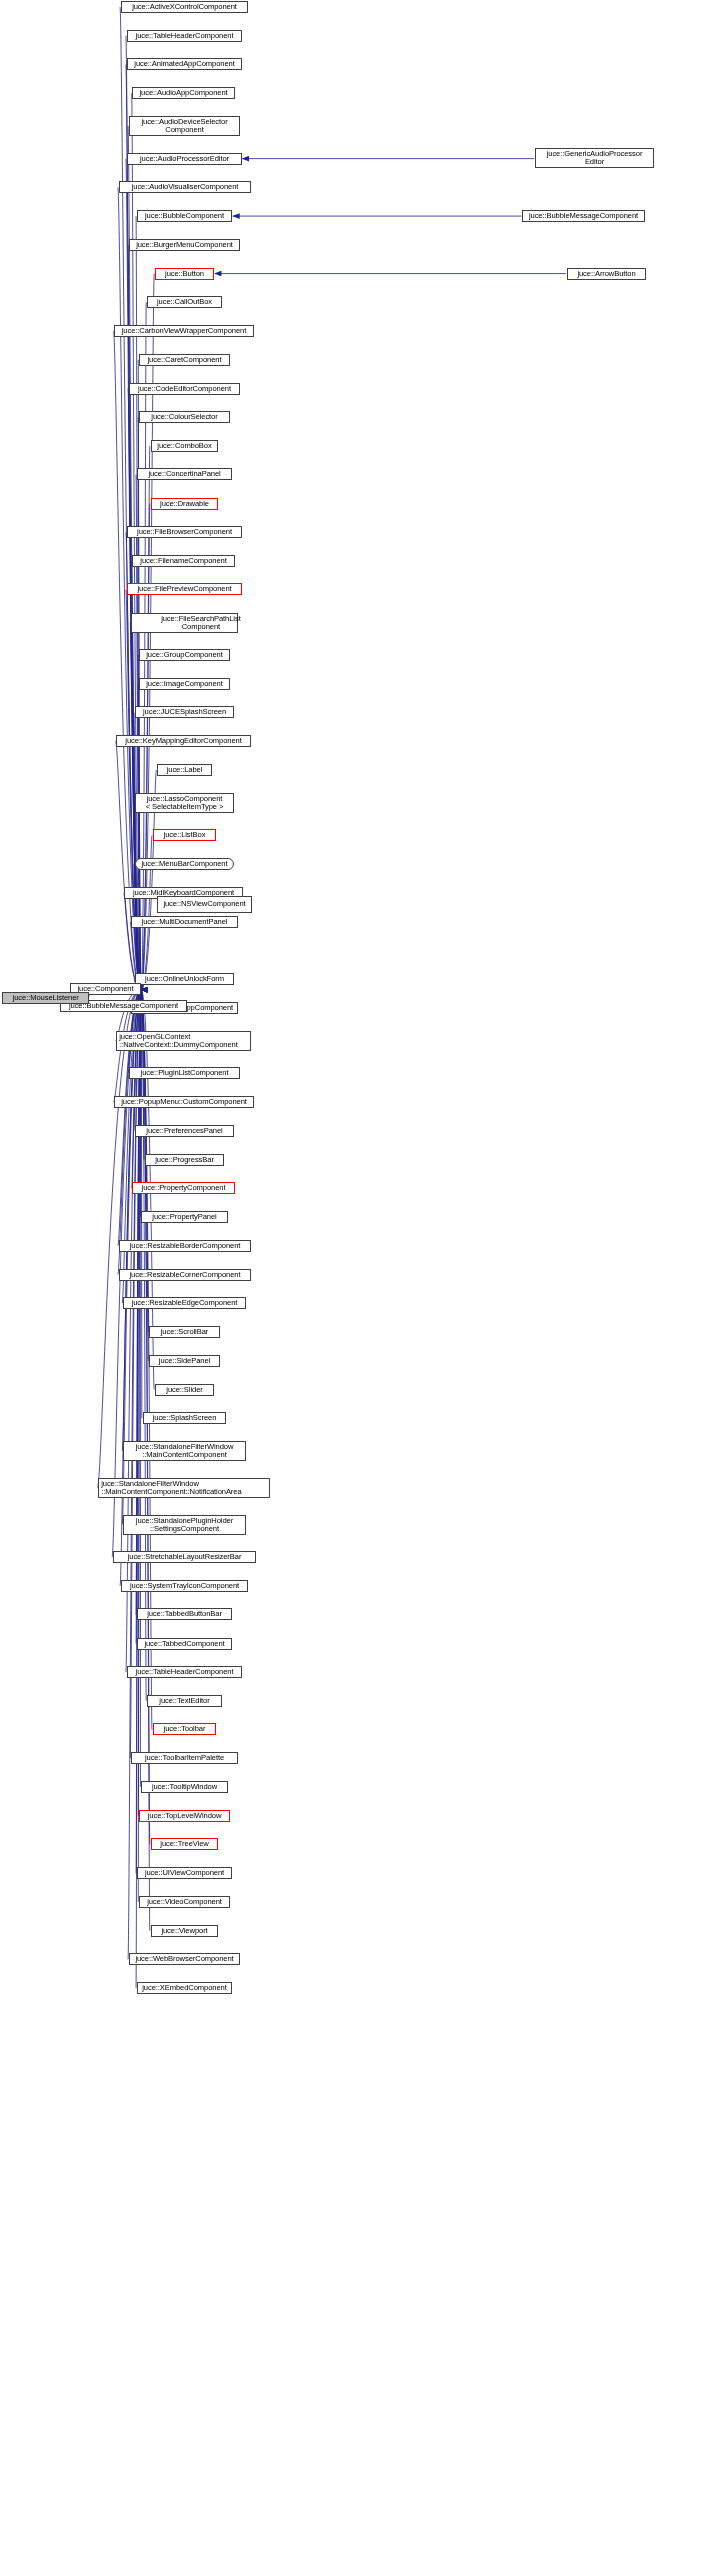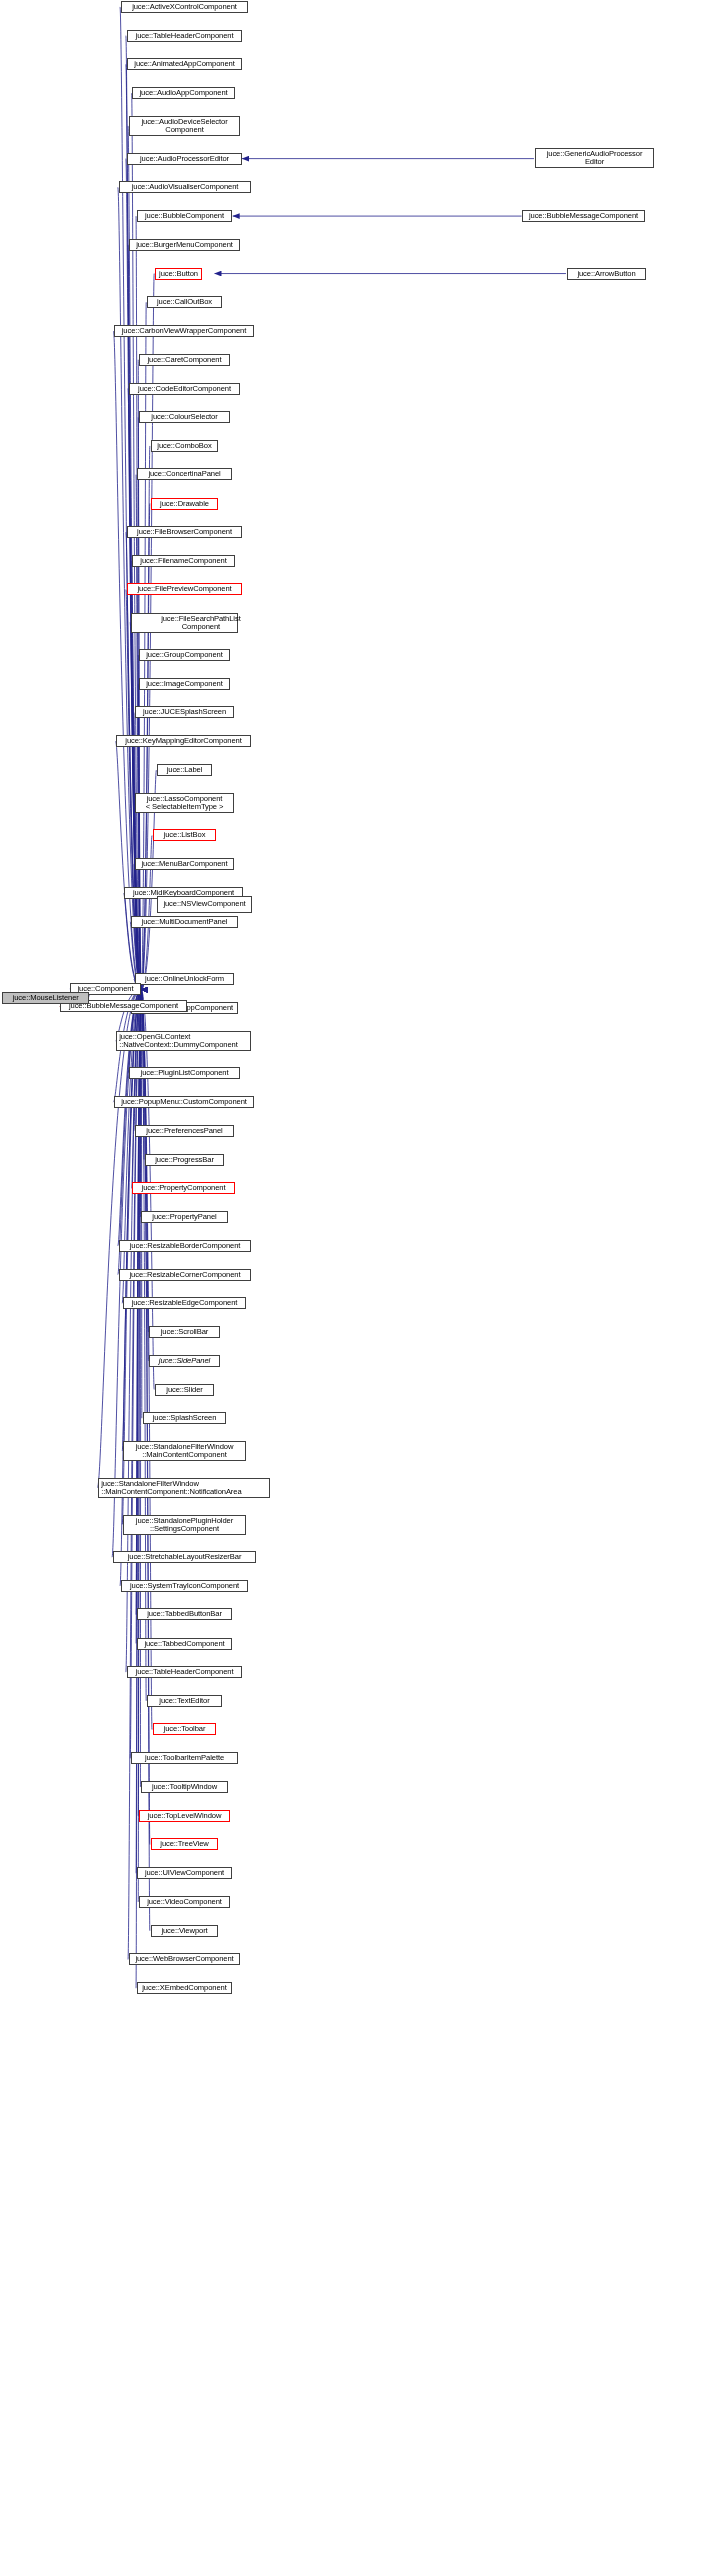--- a/index.html
+++ b/index.html
@@ -140,58 +140,58 @@
   <div id="nodes">
       <div class="node" style="left: 121px; top: 0.7px; width: 127px; height: 12.4px;"><span class="ln">juce::ActiveXControlComponent</span></div>
       <div class="node" style="left: 127px; top: 30px; width: 115px; height: 12.4px;"><span class="ln">juce::TableHeaderComponent</span></div>
       <div class="node" style="left: 127px; top: 58px; width: 115px; height: 12.4px;"><span class="ln">juce::AnimatedAppComponent</span></div>
       <div class="node" style="left: 132px; top: 87px; width: 103px; height: 12.4px;"><span class="ln">juce::AudioAppComponent</span></div>
       <div class="node" style="left: 129px; top: 116px; width: 111px; height: 20.4px;"><span class="ln">juce::AudioDeviceSelector</span><span class="ln">Component</span></div>
       <div class="node" style="left: 127px; top: 153px; width: 115px; height: 12.4px;"><span class="ln">juce::AudioProcessorEditor</span></div>
       <div class="node" style="left: 119px; top: 181px; width: 132px; height: 12.4px;"><span class="ln">juce::AudioVisualiserComponent</span></div>
       <div class="node" style="left: 137px; top: 210px; width: 95px; height: 12.4px;"><span class="ln">juce::BubbleComponent</span></div>
       <div class="node" style="left: 129px; top: 239px; width: 111px; height: 12.4px;"><span class="ln">juce::BurgerMenuComponent</span></div>
-      <div class="node redout" style="left: 155px; top: 268px; width: 47px; height: 12.4px;"><span class="ln">juce::Button</span></div>
+      <div class="node redout" style="left: 155px; top: 268px; width: 59px; height: 12.4px;"><span class="ln">juce::Button</span></div>
       <div class="node" style="left: 147px; top: 296px; width: 75px; height: 12.4px;"><span class="ln">juce::CallOutBox</span></div>
       <div class="node" style="left: 114px; top: 325px; width: 140px; height: 12.4px;"><span class="ln">juce::CarbonViewWrapperComponent</span></div>
       <div class="node" style="left: 139px; top: 354px; width: 91px; height: 12.4px;"><span class="ln">juce::CaretComponent</span></div>
       <div class="node" style="left: 129px; top: 383px; width: 111px; height: 12.4px;"><span class="ln">juce::CodeEditorComponent</span></div>
       <div class="node" style="left: 139px; top: 411px; width: 91px; height: 12.4px;"><span class="ln">juce::ColourSelector</span></div>
       <div class="node" style="left: 151px; top: 440px; width: 67px; height: 12.4px;"><span class="ln">juce::ComboBox</span></div>
       <div class="node" style="left: 137px; top: 468px; width: 95px; height: 12.4px;"><span class="ln">juce::ConcertinaPanel</span></div>
       <div class="node redout" style="left: 151px; top: 498px; width: 67px; height: 12.4px;"><span class="ln">juce::Drawable</span></div>
       <div class="node" style="left: 127px; top: 526px; width: 115px; height: 12.4px;"><span class="ln">juce::FileBrowserComponent</span></div>
       <div class="node" style="left: 132px; top: 555px; width: 103px; height: 12.4px;"><span class="ln">juce::FilenameComponent</span></div>
       <div class="node redout" style="left: 127px; top: 583px; width: 115px; height: 12.4px;"><span class="ln">juce::FilePreviewComponent</span></div>
       <div class="node" style="left: 131px; top: 613px; width: 107px; height: 20.4px; padding-left: 35px;"><span class="ln">juce::FileSearchPathList</span><span class="ln">Component</span></div>
       <div class="node" style="left: 139px; top: 649px; width: 91px; height: 12.4px;"><span class="ln">juce::GroupComponent</span></div>
       <div class="node" style="left: 139px; top: 678px; width: 91px; height: 12.4px;"><span class="ln">juce::ImageComponent</span></div>
       <div class="node" style="left: 135px; top: 706px; width: 99px; height: 12.4px;"><span class="ln">juce::JUCESplashScreen</span></div>
       <div class="node" style="left: 116px; top: 735px; width: 135px; height: 12.4px;"><span class="ln">juce::KeyMappingEditorComponent</span></div>
       <div class="node" style="left: 157px; top: 764px; width: 55px; height: 12.4px;"><span class="ln">juce::Label</span></div>
       <div class="node" style="left: 135px; top: 793px; width: 99px; height: 20.4px;"><span class="ln">juce::LassoComponent</span><span class="ln">&lt; SelectableItemType &gt;</span></div>
       <div class="node redout" style="left: 153px; top: 829px; width: 63px; height: 12.4px;"><span class="ln">juce::ListBox</span></div>
-      <div class="node" style="left: 135px; top: 858px; width: 99px; height: 12.4px;"><span class="ln">juce::MenuBarComponent</span></div>
+      <div class="node" style="left: 135px; top: 858px; width: 99px; height: 12.4px; border-radius: 6px;"><span class="ln">juce::MenuBarComponent</span></div>
       <div class="node" style="left: 124px; top: 887px; width: 119px; height: 12.4px;"><span class="ln">juce::MidiKeyboardComponent</span></div>
       <div class="node" style="left: 131px; top: 916px; width: 107px; height: 12.4px;"><span class="ln">juce::MultiDocumentPanel</span></div>
       <div class="node" style="left: 137px; top: 896px; width: 95px; height: 17px; margin-left: 20px;"><span class="ln">juce::NSViewComponent</span></div>
       <div class="node" style="left: 135px; top: 973px; width: 99px; height: 12.4px;"><span class="ln">juce::OnlineUnlockForm</span></div>
       <div class="node" style="left: 131px; top: 1002px; width: 107px; height: 12.4px;"><span class="ln">juce::OpenGLAppComponent</span></div>
       <div class="node leftalign" style="left: 116px; top: 1031px; width: 135px; height: 20.4px;"><span class="ln">juce::OpenGLContext</span><span class="ln">::NativeContext::DummyComponent</span></div>
       <div class="node" style="left: 129px; top: 1067px; width: 111px; height: 12.4px;"><span class="ln">juce::PluginListComponent</span></div>
       <div class="node" style="left: 114px; top: 1096px; width: 140px; height: 12.4px;"><span class="ln">juce::PopupMenu::CustomComponent</span></div>
       <div class="node" style="left: 135px; top: 1125px; width: 99px; height: 12.4px;"><span class="ln">juce::PreferencesPanel</span></div>
       <div class="node" style="left: 145px; top: 1154px; width: 79px; height: 12.4px;"><span class="ln">juce::ProgressBar</span></div>
       <div class="node redout" style="left: 132px; top: 1182px; width: 103px; height: 12.4px;"><span class="ln">juce::PropertyComponent</span></div>
       <div class="node" style="left: 141px; top: 1211px; width: 87px; height: 12.4px;"><span class="ln">juce::PropertyPanel</span></div>
       <div class="node" style="left: 119px; top: 1240px; width: 132px; height: 12.4px;"><span class="ln">juce::ResizableBorderComponent</span></div>
       <div class="node" style="left: 119px; top: 1269px; width: 132px; height: 12.4px;"><span class="ln">juce::ResizableCornerComponent</span></div>
       <div class="node" style="left: 123px; top: 1297px; width: 123px; height: 12.4px;"><span class="ln">juce::ResizableEdgeComponent</span></div>
       <div class="node" style="left: 149px; top: 1326px; width: 71px; height: 12.4px;"><span class="ln">juce::ScrollBar</span></div>
-      <div class="node" style="left: 149px; top: 1355px; width: 71px; height: 12.4px; font-style: italic;"><span class="ln">juce::SidePanel</span></div>
+      <div class="node" style="left: 149px; top: 1355px; width: 71px; height: 12.4px;"><span class="ln">juce::SidePanel</span></div>
       <div class="node" style="left: 155px; top: 1384px; width: 59px; height: 12.4px;"><span class="ln">juce::Slider</span></div>
       <div class="node" style="left: 143px; top: 1412px; width: 83px; height: 12.4px;"><span class="ln">juce::SplashScreen</span></div>
       <div class="node" style="left: 123px; top: 1441px; width: 123px; height: 20.4px;"><span class="ln">juce::StandaloneFilterWindow</span><span class="ln">::MainContentComponent</span></div>
       <div class="node leftalign" style="left: 98px; top: 1478px; width: 172px; height: 20.4px;"><span class="ln">juce::StandaloneFilterWindow</span><span class="ln">::MainContentComponent::NotificationArea</span></div>
       <div class="node" style="left: 123px; top: 1515px; width: 123px; height: 20.4px;"><span class="ln">juce::StandalonePluginHolder</span><span class="ln">::SettingsComponent</span></div>
       <div class="node" style="left: 113px; top: 1551px; width: 143px; height: 12.4px;"><span class="ln">juce::StretchableLayoutResizerBar</span></div>
       <div class="node" style="left: 121px; top: 1580px; width: 127px; height: 12.4px;"><span class="ln">juce::SystemTrayIconComponent</span></div>
       <div class="node" style="left: 137px; top: 1608px; width: 95px; height: 12.4px;"><span class="ln">juce::TabbedButtonBar</span></div>
       <div class="node" style="left: 137px; top: 1638px; width: 95px; height: 12.4px;"><span class="ln">juce::TabbedComponent</span></div>
       <div class="node" style="left: 127px; top: 1666px; width: 115px; height: 12.4px;"><span class="ln">juce::TableHeaderComponent</span></div>

